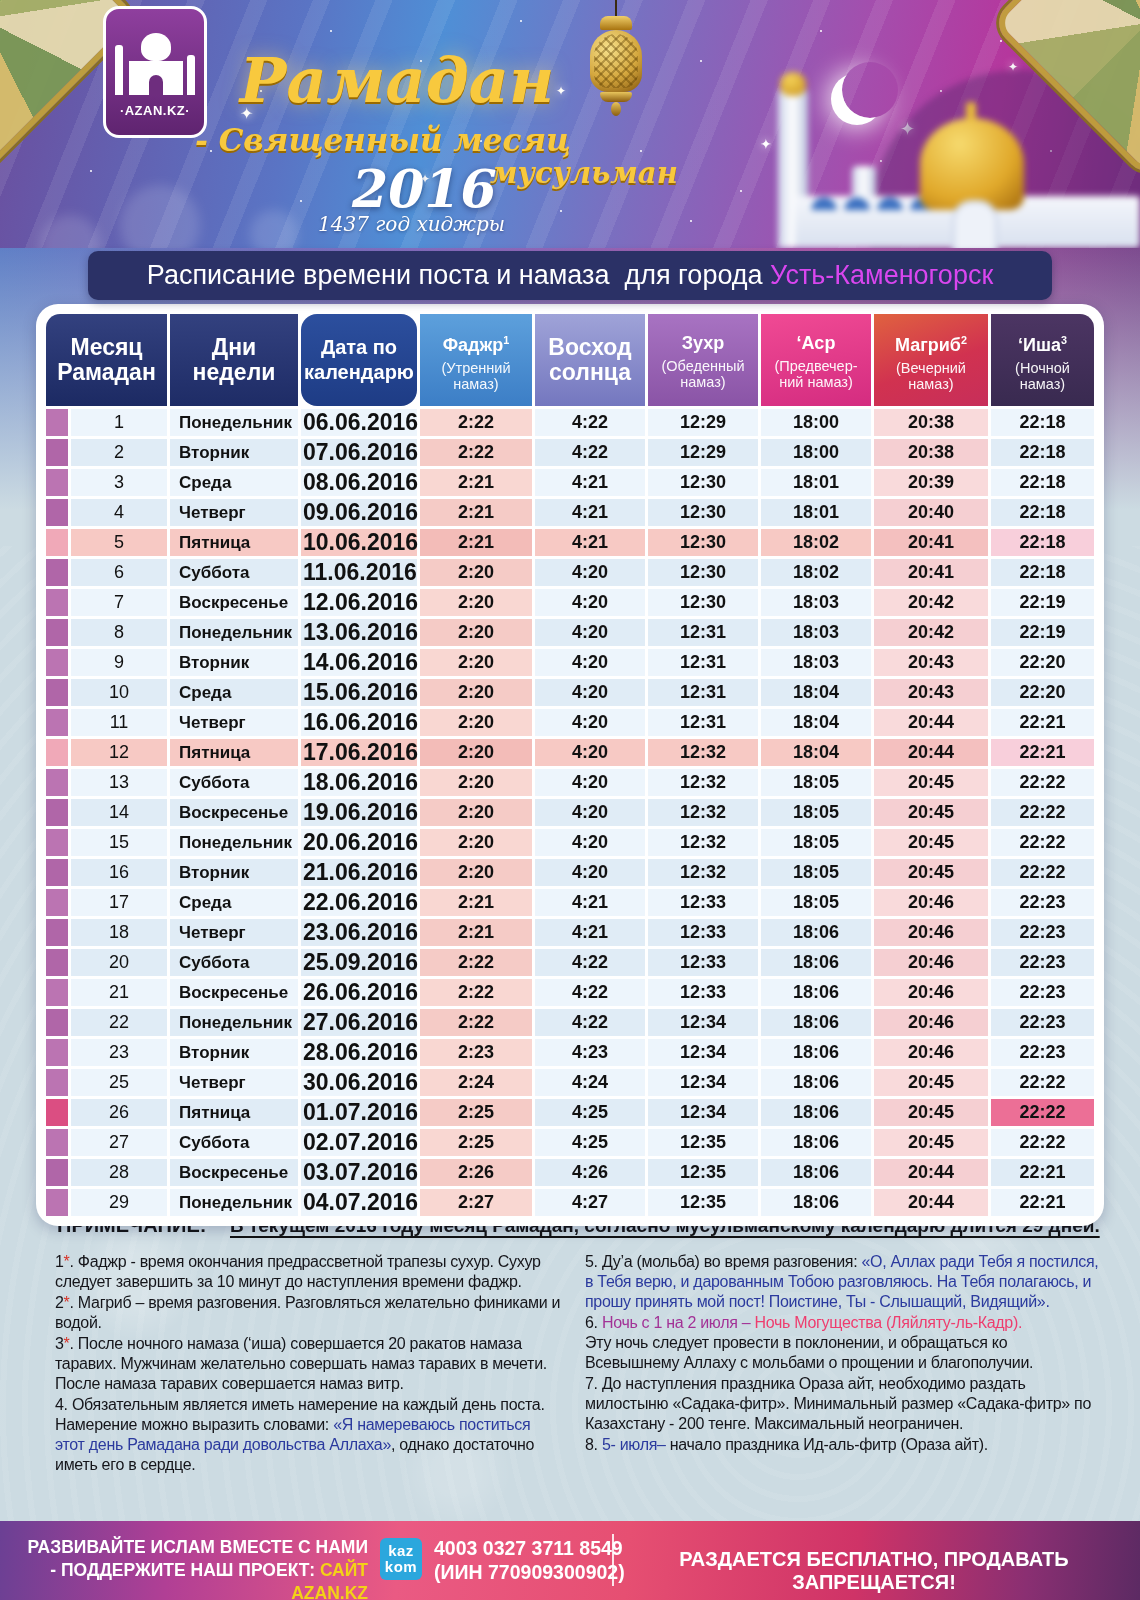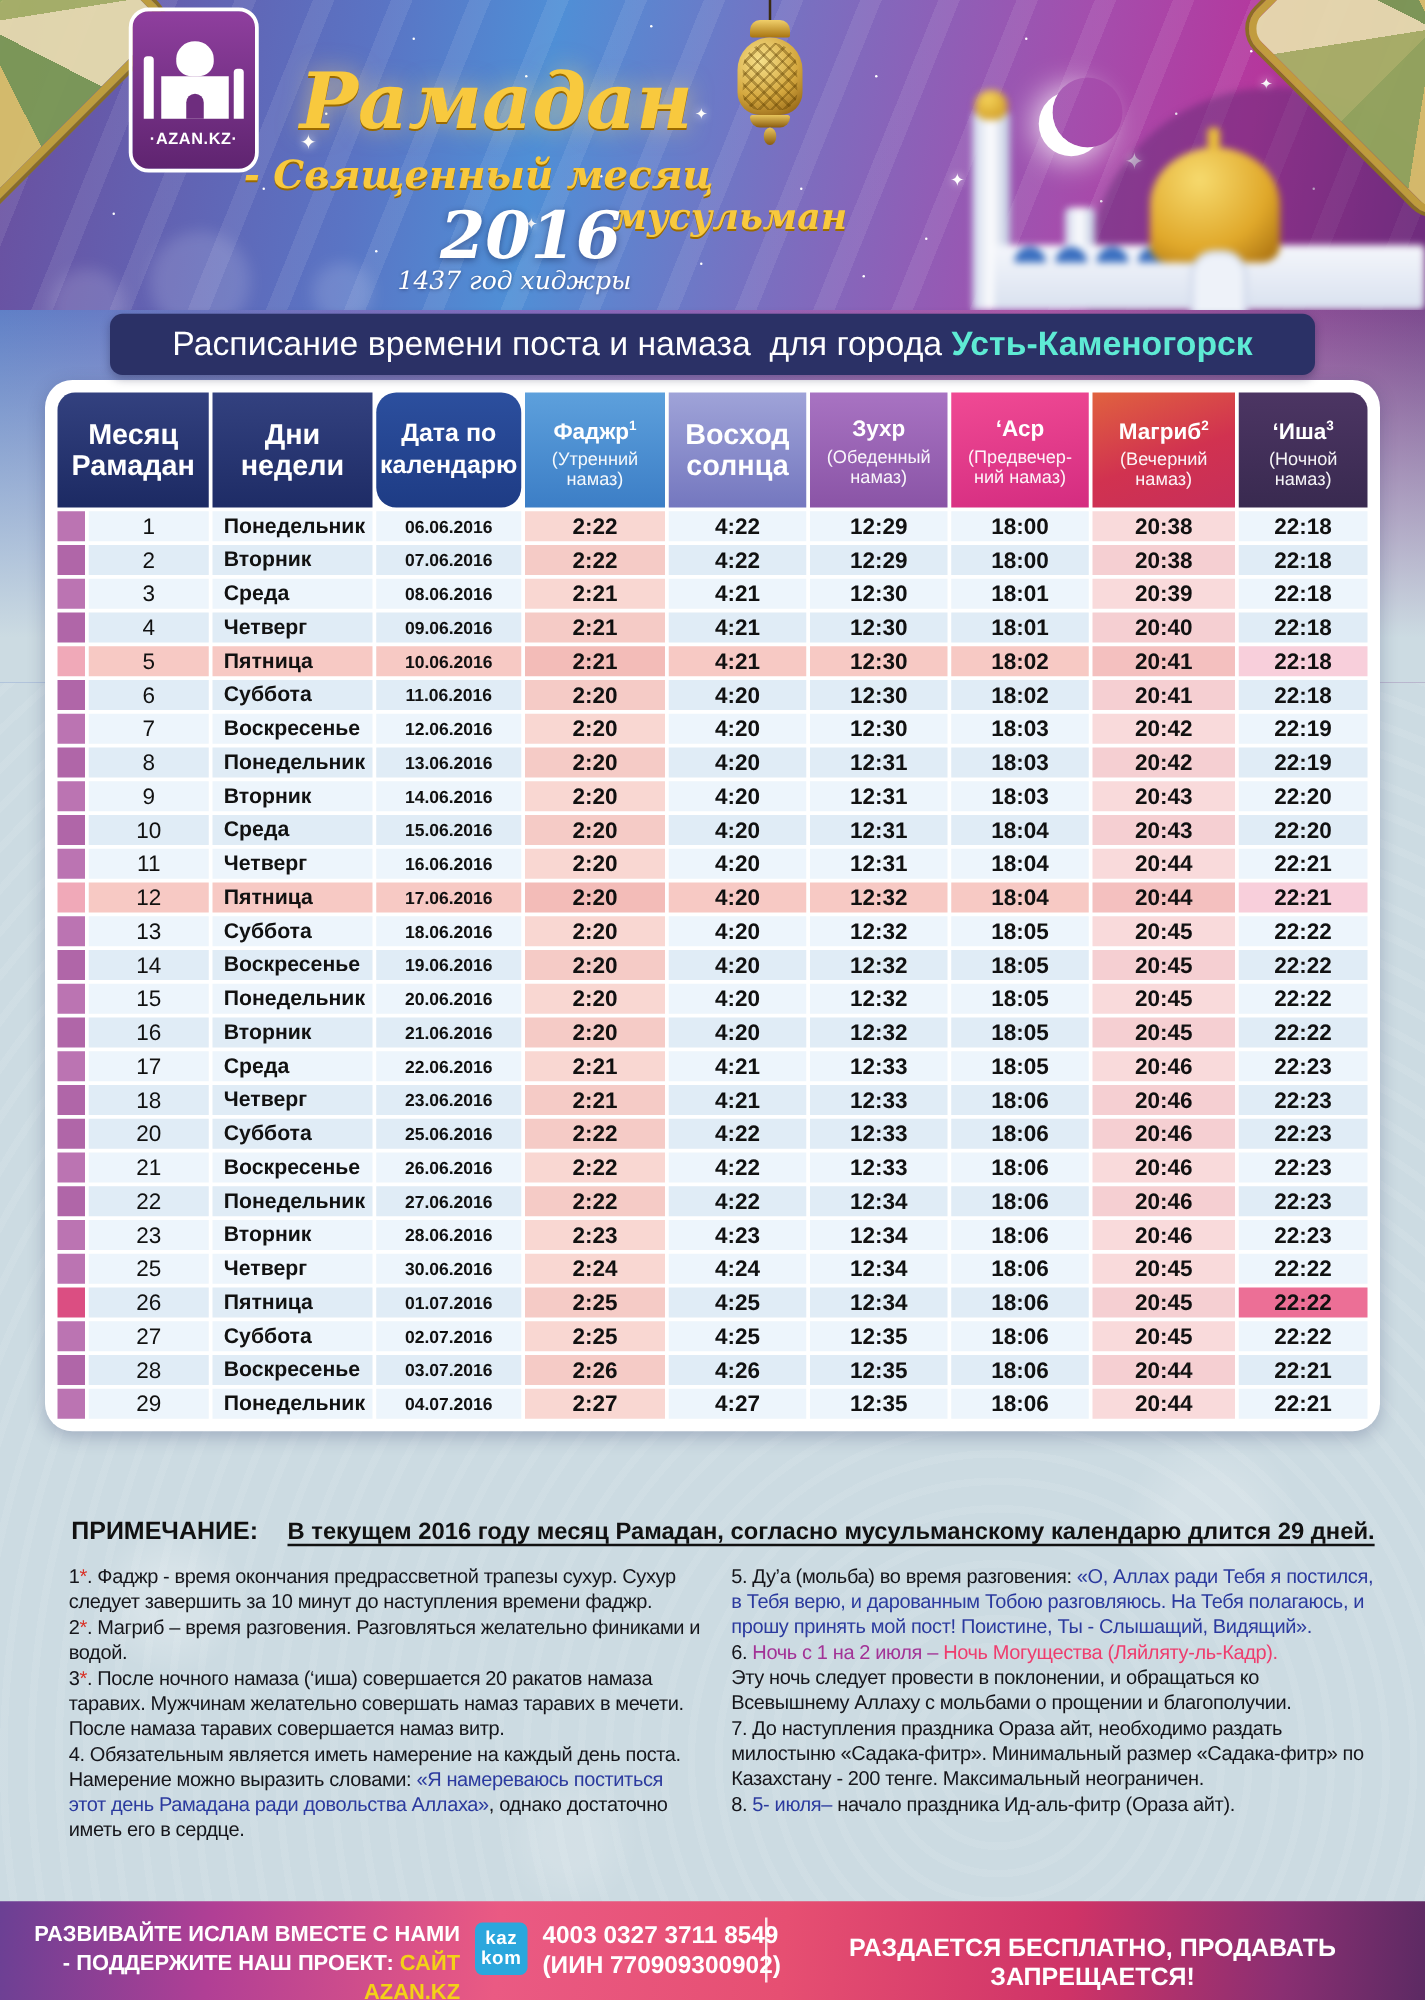--- a/index.html
+++ b/index.html
@@ -97,21 +97,21 @@
   .mq-dome{position:absolute;left:360px;top:38px;width:104px;height:92px;
     background:radial-gradient(circle at 38% 28%,#f6da6e,#e0a82a 60%,#a86f10 96%);
     border-radius:50% 50% 14% 14%;}
   .mq-dome::before{content:'';position:absolute;left:46px;top:-16px;width:10px;height:18px;background:#e8bc3a;border-radius:4px;}
   .mq-door{position:absolute;left:392px;top:120px;width:40px;height:48px;background:#eef2f9;border:3px solid #cfd8ea;border-radius:20px 20px 0 0;}
   
   .citybar{position:absolute;left:88px;top:251px;width:964px;height:49px;background:#2b3166;border-radius:10px;
     display:flex;align-items:center;justify-content:center;font-size:27px;color:#fff;font-weight:400;z-index:5;
     box-shadow:0 3px 8px rgba(20,20,60,.35);}
   .citybar span{white-space:pre;}
-  .city{color:#5eead4;font-weight:700;}
+  .city{color:#d946ef;font-weight:400;}
   
   .table-wrap{position:absolute;left:36px;top:304px;width:1068px;background:#fff;border-radius:22px;
     padding:7px;box-sizing:border-box;z-index:4;box-shadow:0 4px 14px rgba(30,40,90,.25);}
   table{width:1054px;border-spacing:3px;table-layout:fixed;}
   col.w0{width:22px}col.w1{width:96px}col.w2{width:128px}col.w3{width:116px}col.w4{width:112px}
   col.w5{width:110px}col.w6{width:110px}col.w7{width:110px}col.w8{width:114px}col.w9{width:103px}
   th{height:92px;vertical-align:middle;color:#fff;padding:0;}
   .h1{background:linear-gradient(180deg,#33417f,#1c2a63);border-radius:14px 0 0 0;}
   .h2{background:linear-gradient(180deg,#33417f,#1e2c66);}
   .h3{background:linear-gradient(180deg,#2c4f9e,#1e3c85);border-radius:16px;}
@@ -122,21 +122,21 @@
   .h8{background:linear-gradient(160deg,#e0623f 0%,#d13250 55%,#c72e5a 100%);}
   .h9{background:linear-gradient(180deg,#4c3563,#392a50);border-radius:0 14px 0 0;}
   .hl{font-weight:700;font-size:18px;line-height:25px;}
   .h1 .hl,.h2 .hl,.h5 .hl{font-size:23px;}
   .h3 .hl{font-size:20px;}
   .hl sup{font-size:60%;}
   .hs{font-weight:400;font-size:14.5px;line-height:16px;margin-top:2px;opacity:.95;}
   td{height:24px;padding:0 2px;font-size:18px;color:#111;text-align:center;font-weight:700;}
   td.num{font-weight:400;}
   td.wd{text-align:left;padding-left:9px;font-size:17px;}
-  td.date{font-size:14px;}
+  td.date{font-size:23px;}
   .strip{padding:0;}
   tr.rA .strip{background:#bb74b2;} tr.rB .strip{background:#b066a8;}
   tr.rA .blu{background:#edf5fc;}  tr.rB .blu{background:#e0ecf6;}
   tr.rA .pnk{background:#f9d7d2;}  tr.rB .pnk{background:#f5cbc6;}
   tr.rA .pnk2{background:#f9dadb;} tr.rB .pnk2{background:#f5cfd2;}
   tr.friday .blu{background:#f7c9c4;}
   tr.friday .pnk{background:#f3bcb8;}
   tr.friday .pnk2{background:#f4c0bf;}
   tr.friday .ish{background:#f8cfdb;}
   tr.friday .strip{background:#f0a9b8;}
@@ -493,21 +493,21 @@
           <td class="blu">4:21</td>
           <td class="blu">12:33</td>
           <td class="blu">18:06</td>
           <td class="pnk2">20:46</td>
           <td class="blu ish">22:23</td>
         </tr>
         <tr class="rB">
           <td class="strip"></td>
           <td class="num blu">20</td>
           <td class="wd blu">Суббота</td>
-          <td class="date blu">25.06.2016</td>
+          <td class="date blu">25.09.2016</td>
           <td class="pnk">2:22</td>
           <td class="blu">4:22</td>
           <td class="blu">12:33</td>
           <td class="blu">18:06</td>
           <td class="pnk2">20:46</td>
           <td class="blu ish">22:23</td>
         </tr>
         <tr class="rA">
           <td class="strip"></td>
           <td class="num blu">21</td>

